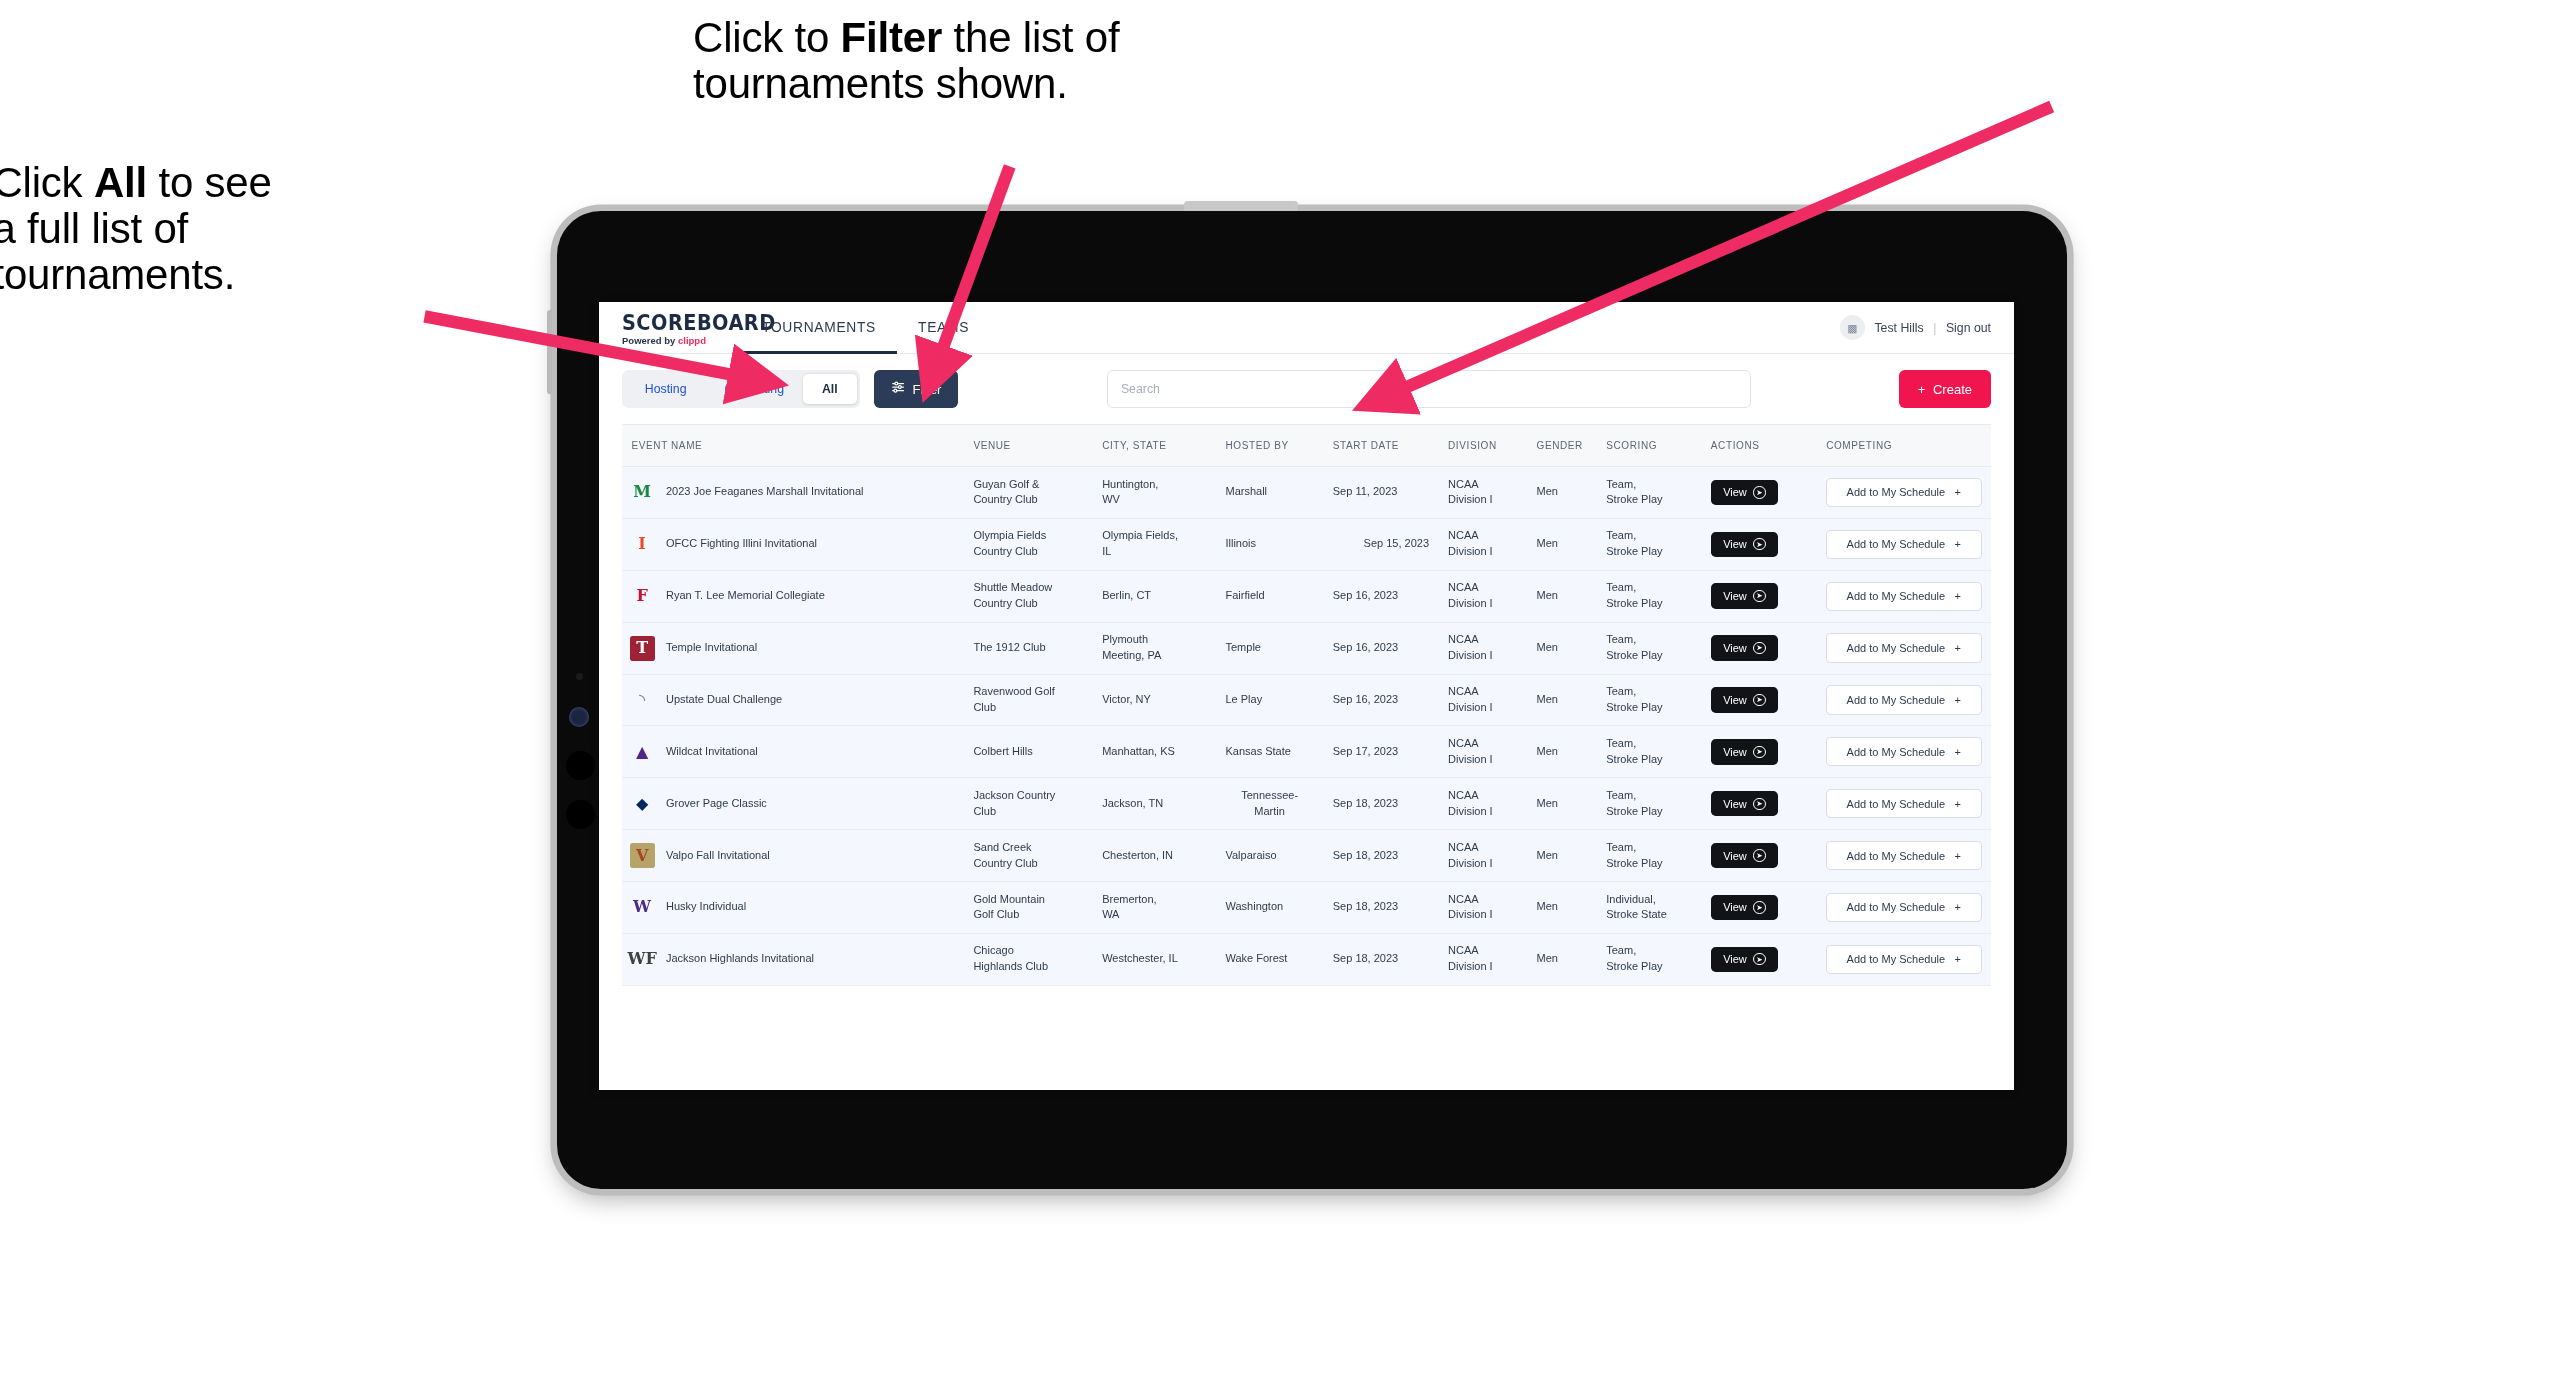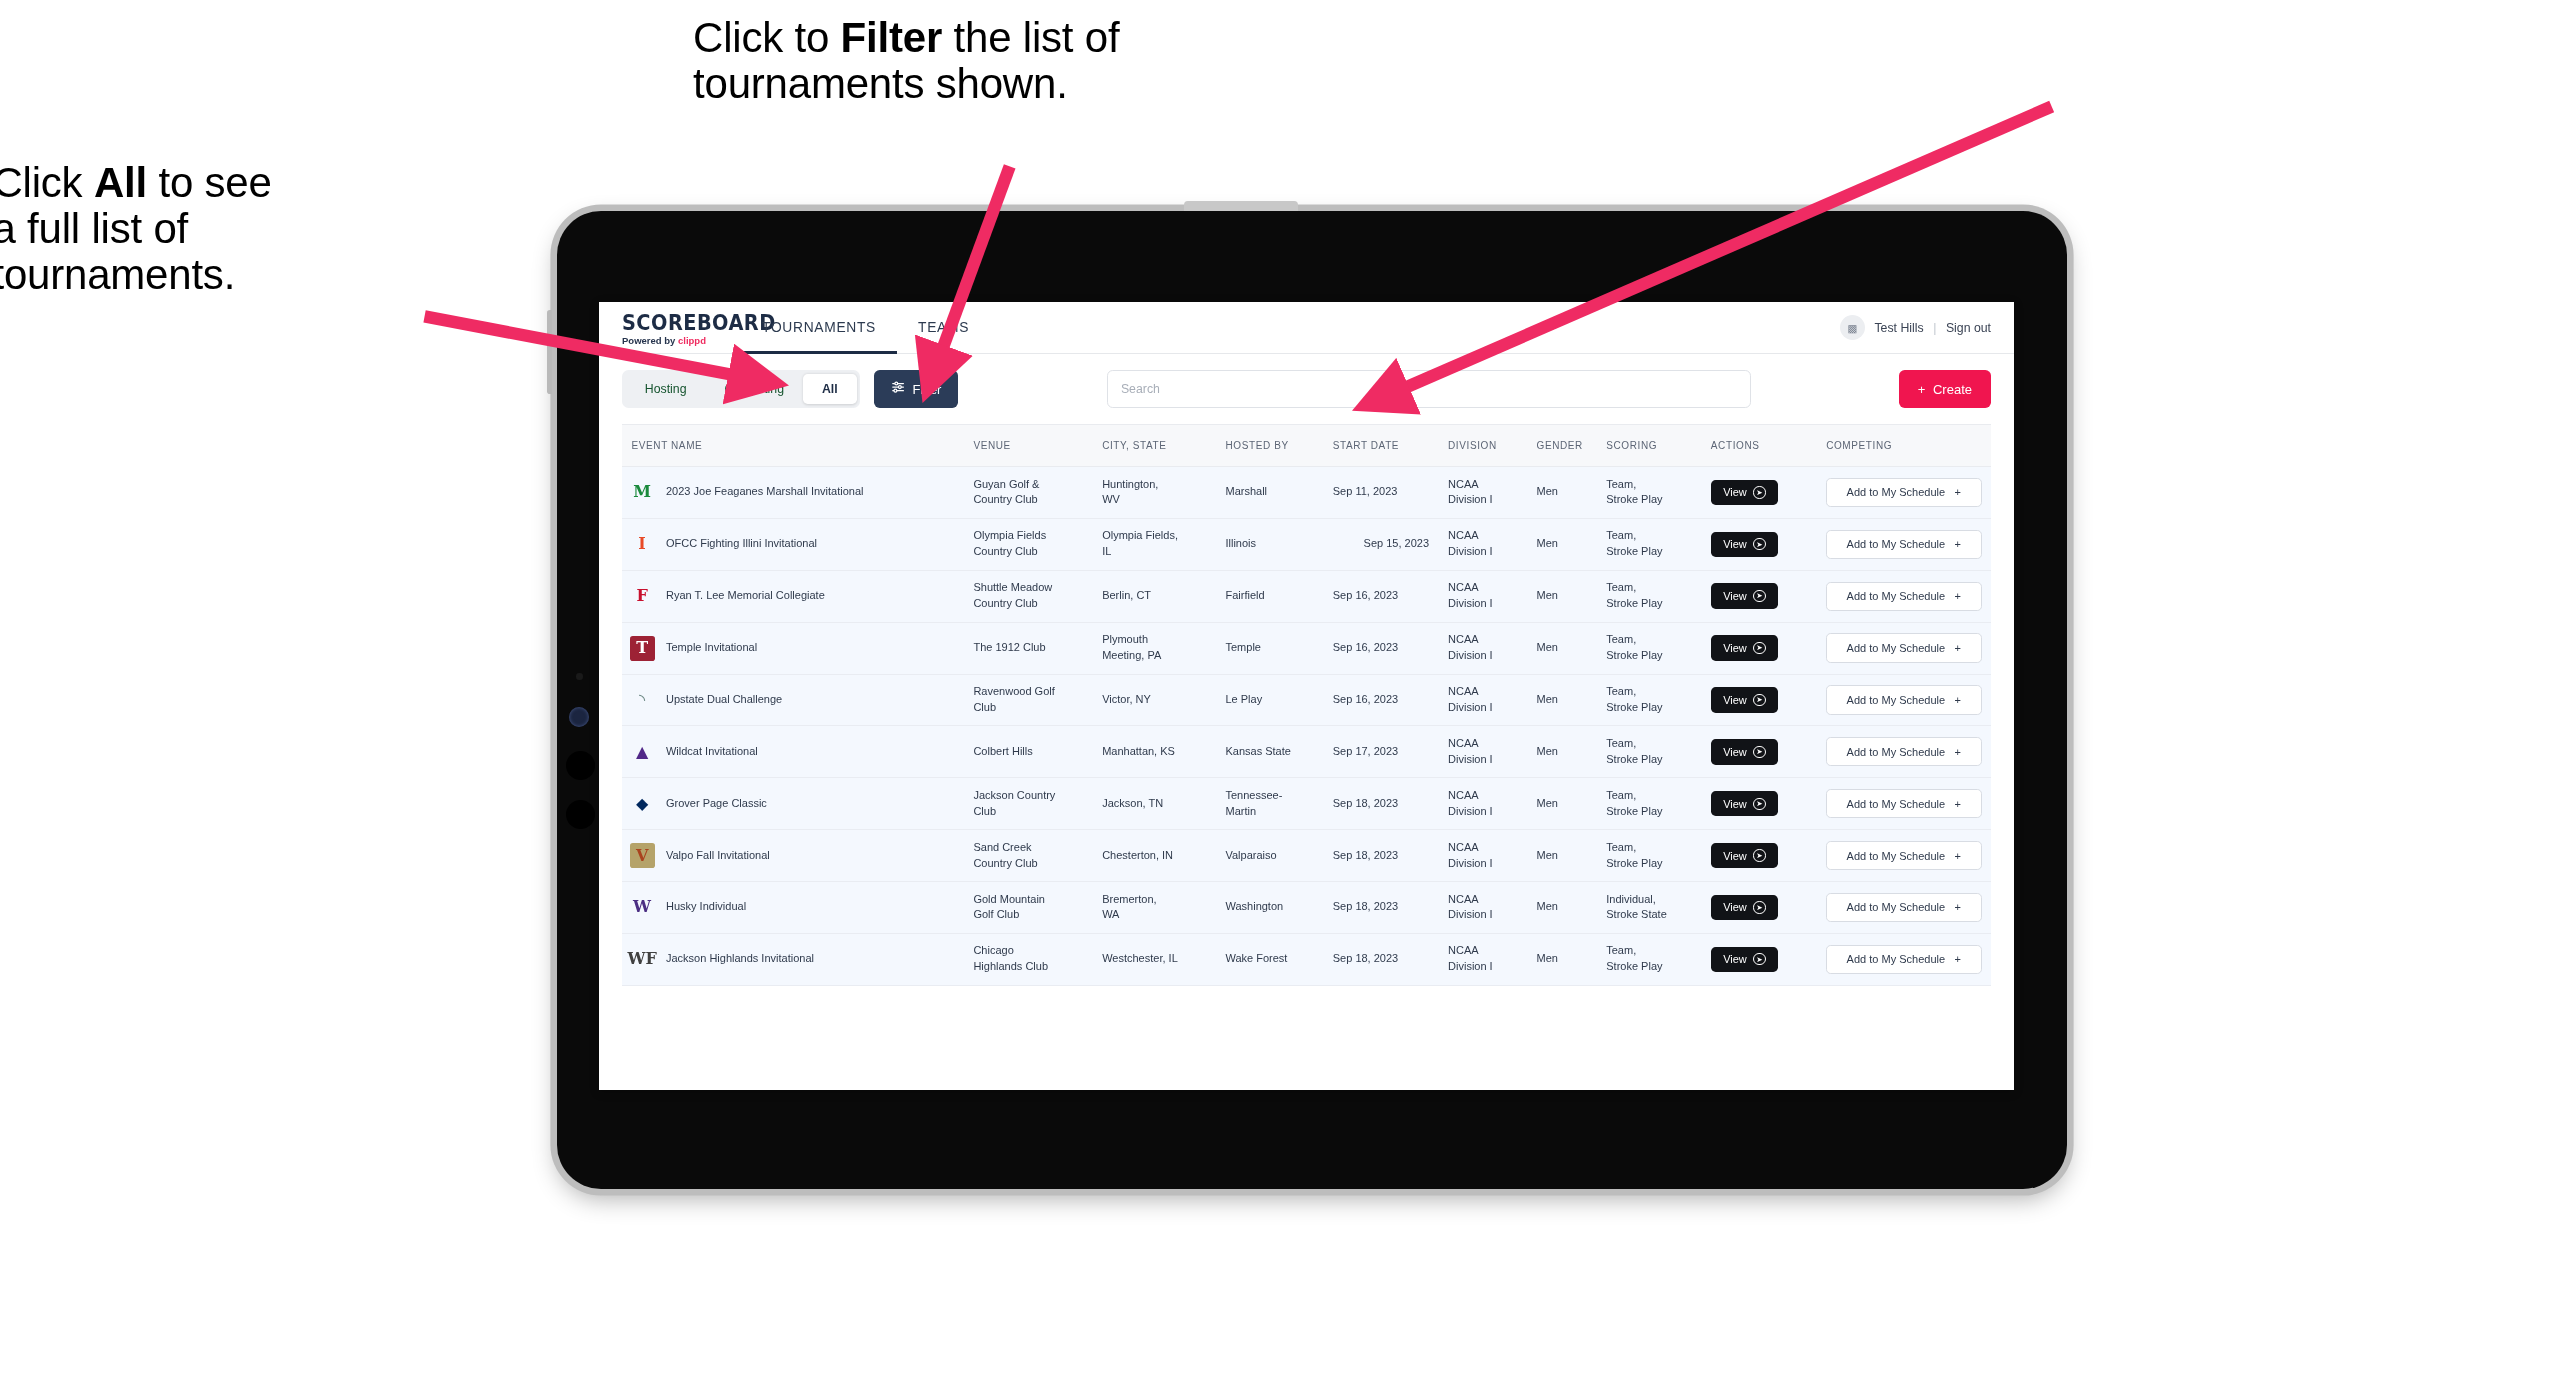--- a/index.html
+++ b/index.html
@@ -102,21 +102,21 @@
   
   #toolbar {
     height: 70px; display: flex; align-items: center;
     padding: 0 23px; gap: 13.3px; background: #fff;
   }
   #segmented {
     display: flex; background: #eef0f3; border-radius: 6.6px;
     padding: 3.8px; height: 38px; align-items: center;
   }
   .seg-btn {
-    font-size: 12.3px; color: #14532d; padding: 0 19px; height: 30px;
+    font-size: 12.3px; color: #1d4ed8; padding: 0 19px; height: 30px;
     display: flex; align-items: center; border-radius: 4.7px; cursor: pointer;
   }
   .seg-btn.active {
     background: #fff; color: #1d2c45; font-weight: 600;
     box-shadow: 0 0.9px 2.8px rgba(0,0,0,0.14);
   }
   #filter-btn {
     display: flex; align-items: center; gap: 7.6px;
     background: #2b3c58; color: #fff; height: 38px;
     padding: 0 17px; border-radius: 5.7px; font-size: 13px;
@@ -439,21 +439,21 @@
               <tr>
                 <td>
                   <div class="ev-cell">
                     <span class="logo" style="color: rgb(0, 40, 94);">◆</span>
                     <span>Grover Page Classic</span>
                   </div>
                 </td>
                 <td style="white-space: pre-line;">Jackson Country
 Club</td>
                 <td style="white-space: pre-line;">Jackson, TN</td>
-                <td style="white-space: pre-line;">Tennessee-
+                <td style="white-space: pre-line; text-align: center;">Tennessee-
 Martin</td>
                 <td style="white-space: pre-line;">Sep 18, 2023</td>
                 <td style="white-space: pre-line;">NCAA
 Division I</td>
                 <td style="white-space: pre-line;">Men</td>
                 <td style="white-space: pre-line;">Team,
 Stroke Play</td>
                 <td><button class="view-btn">
                     <span>View</span>
                     <span class="arr">➤</span>

